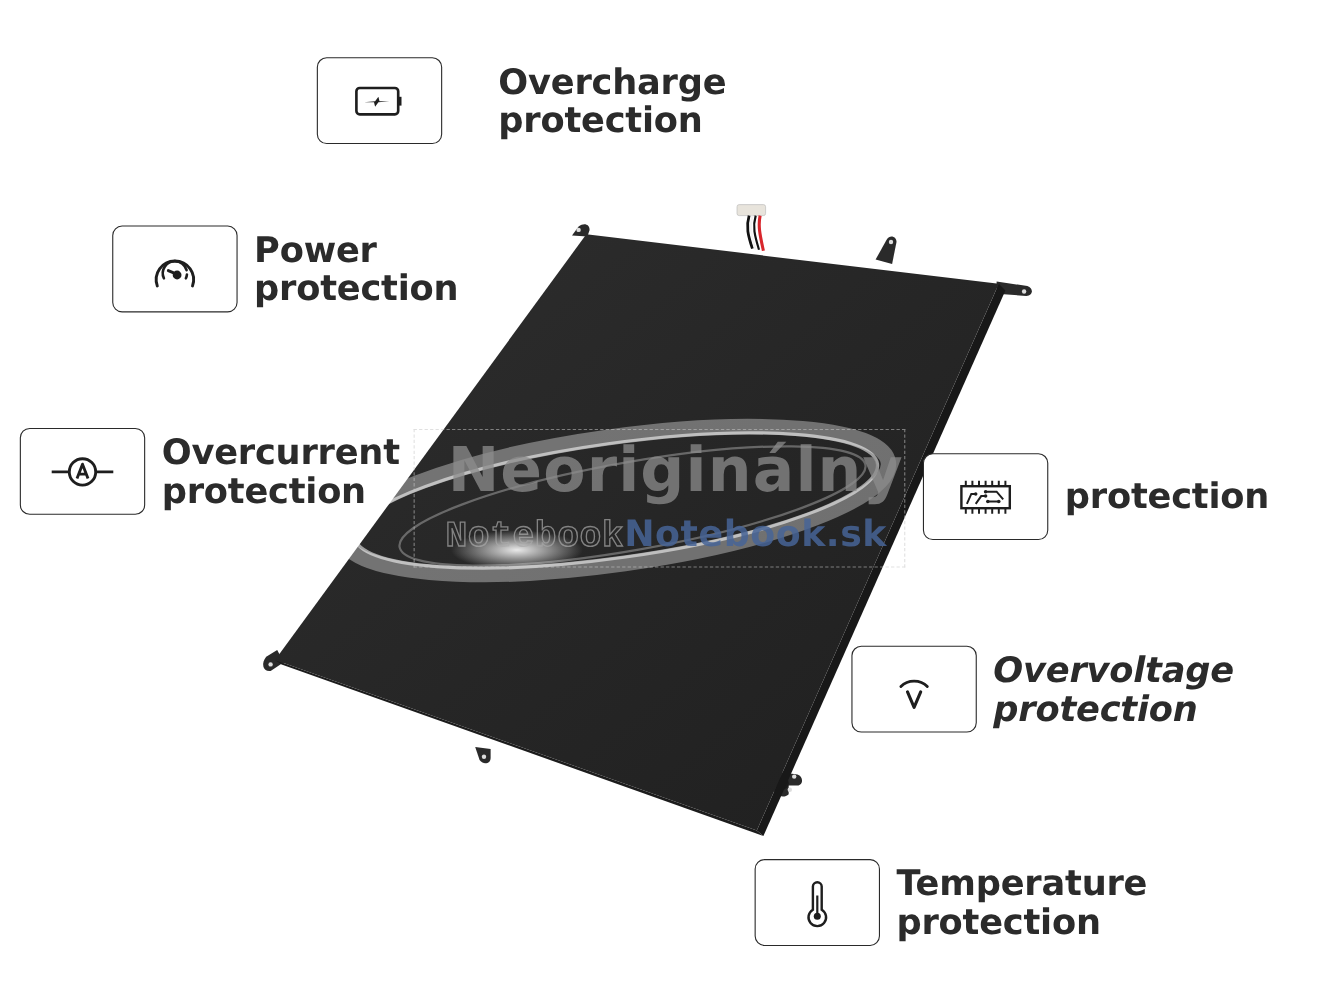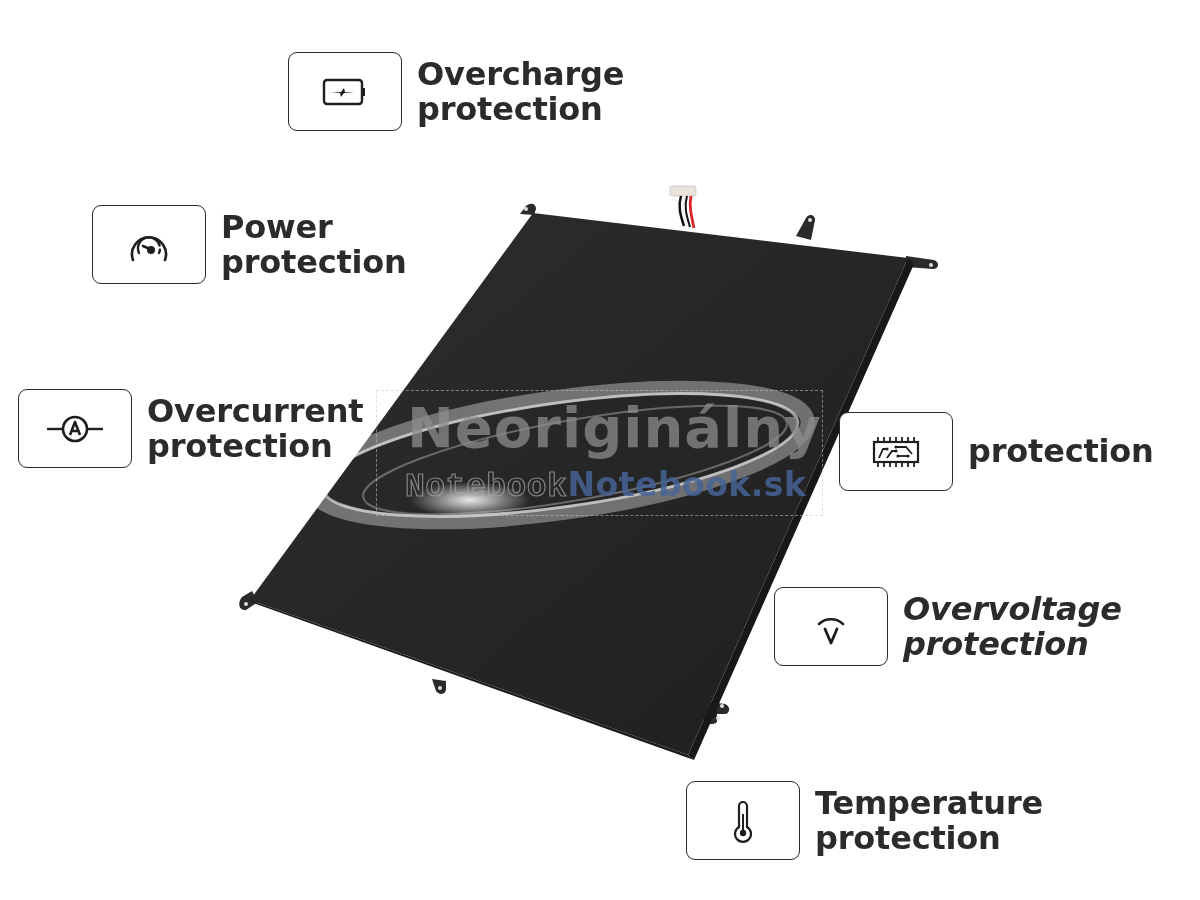--- a/index.html
+++ b/index.html
@@ -77,35 +77,35 @@
     </g>
   </svg>
 
   <div class="watermark">
     <div class="wm-main">Neoriginálny</div>
     <div class="wm-sub">
       <span class="nb">Notebook</span><span class="bt">Notebook.sk</span>
     </div>
   </div>
 
-  <div class="feature" style="left:288px; top:52px;">
+  <div class="feature" style="left:288px; top:52px;gap:36px;">
     <div class="icon-box" style="width:114px; height:79px;">
       <svg viewBox="0 0 60 50">
         <rect x="9" y="13" width="38" height="24" rx="3" fill="none" stroke="#1e1e1e" stroke-width="2.4"></rect>
         <rect x="47" y="21" width="3" height="8" fill="#1e1e1e"></rect>
         <path d="M16 26 l10 -1 l3 -4 l1 4 l9 0 l-10 1 l-3 4 l-1 -4 z" fill="#1e1e1e"></path>
       </svg>
     </div>
     <div class="label">
       <span>Overcharge</span>
       <span>protection</span>
     </div>
   </div>
 
-  <div class="feature" style="left:92px; top:205px;">
+  <div class="feature" style="left:102px; top:205px;">
     <div class="icon-box" style="width:114px; height:79px;">
       <svg viewBox="0 0 60 50">
         <path d="M14 40 A17 17 0 1 1 46 40" fill="none" stroke="#1e1e1e" stroke-width="2.6" stroke-linecap="round"></path>
         <path d="M20 33 A11 11 0 1 1 40 33" fill="none" stroke="#1e1e1e" stroke-width="2.4" stroke-linecap="round" stroke-dasharray="36 4"></path>
         <circle cx="32" cy="30" r="4" fill="#1e1e1e"></circle>
         <line x1="24" y1="26" x2="31" y2="29" stroke="#1e1e1e" stroke-width="2.6" stroke-linecap="round"></line>
       </svg>
     </div>
     <div class="label">
       <span>Power</span>

